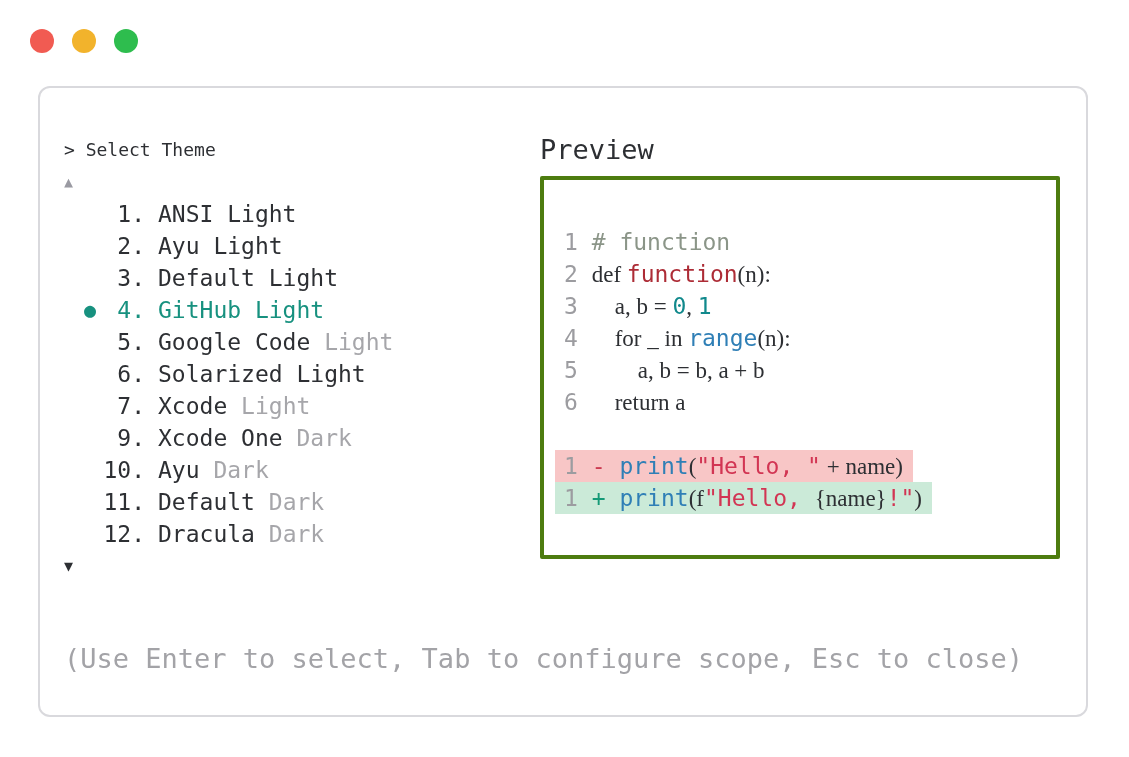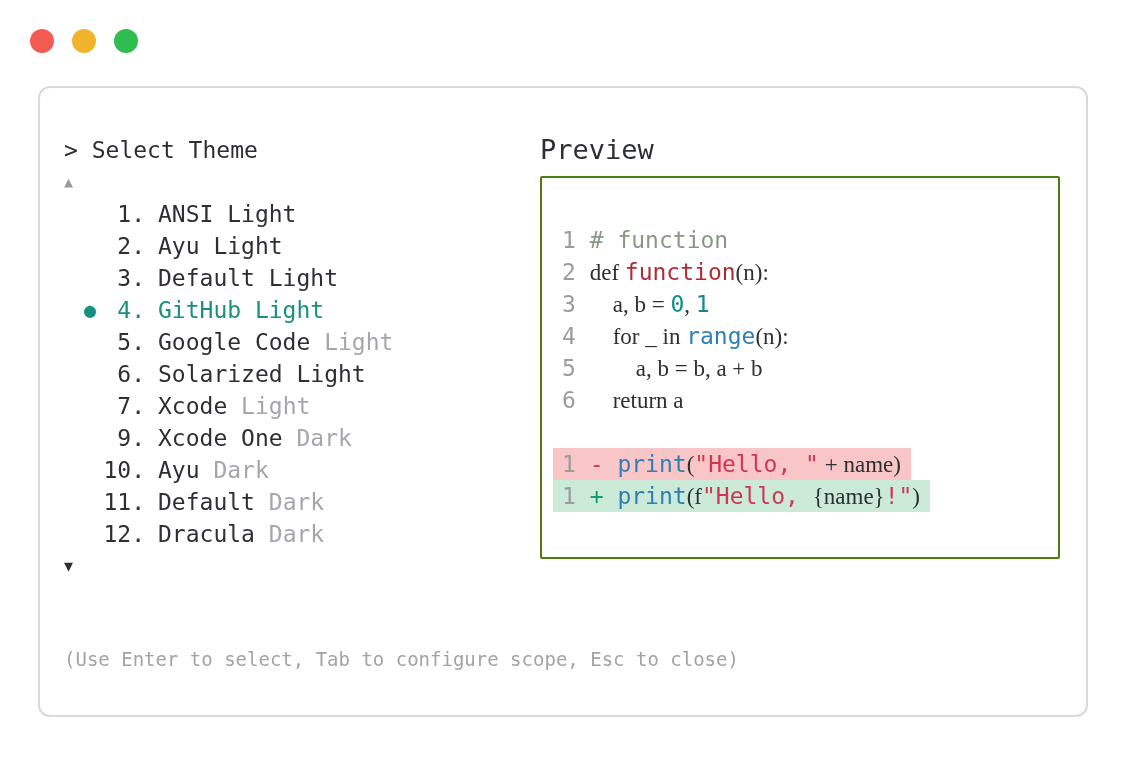--- a/index.html
+++ b/index.html
@@ -18,59 +18,59 @@
   
   .panel{
     position:absolute;left:38px;top:86px;width:1050px;height:631px;
     border:2px solid #d9d9dd;border-radius:12px;background:#ffffff;
     box-sizing:border-box;
   }
   .cols{display:flex;padding:46px 0 0 24px;}
   .left-col{width:476px;flex:none;}
   .right-col{flex:1;margin-right:26px;}
 
-  .row,.prompt,.arrow{height:32px;line-height:32px;white-space:pre;font-size:23px;}
+  .row,.prompt,.arrow{height:32px;line-height:32px;white-space:pre;font-size:18px;}
   .prompt{color:#2d2f33;}
   .arrow{font-size:15px;}
   .arrow.up{color:#9a9aa2;}
   .arrow.down{color:#2d2f33;}
 
   .list-row{position:relative;height:32px;line-height:32px;font-size:23px;white-space:pre;cursor:pointer;margin-left:28px;}
   .list-row .num{display:inline-block;width:53px;text-align:right;}
   .list-row .name{margin-left:13px;}
   .list-row .muted{color:#a6a6aa;}
   .list-row.selected{color:#17917f;}
   .list-row .bullet{
     position:absolute;left:-8px;top:0;color:#17917f;font-size:20px;line-height:32px;
   }
 
   .preview-title{height:32px;line-height:32px;font-size:27px;color:#2d2f33;}
   .preview-box{
     margin-top:10px;height:383px;box-sizing:border-box;
-    border:2px solid #4d7c0f;border-radius:2px;background:#ffffff;
+    border:4px solid #4d7c0f;border-radius:2px;background:#ffffff;
     padding:46px 0 0 20px;overflow:hidden;
   }
   .code-line{height:32px;line-height:32px;font-size:23px;white-space:pre;}
   .line-inner{display:inline-block;height:32px;}
   .bg-removed{background:#f8c6c6;padding:0 10px 0 9px;margin-left:-9px;}
   .bg-added{background:#cbead8;padding:0 10px 0 9px;margin-left:-9px;}
 
   .lineno{color:#9c9ca0;}
   .tk-plain{color:#2d2f33;font-family:Liberation Serif, serif;}
   .tk-comment{color:#8b9588;}
   .tk-func{color:#ad2c36;}
   .tk-num{color:#11898c;}
   .tk-call{color:#2f7fb6;}
   .tk-str{color:#d23553;}
   .tk-minus{color:#cb3a50;}
   .tk-plus{color:#159a77;}
 
   .help{
     position:absolute;left:24px;bottom:40px;height:32px;line-height:32px;
-    font-size:19px;color:#a3a3a7;white-space:pre;
+    font-size:27px;color:#a3a3a7;white-space:pre;
   }
 </style>
 </head>
 <body>
 
 <div class="traffic-lights">
   <span class="tl tl-red"></span>
   <span class="tl tl-yellow"></span>
   <span class="tl tl-green"></span>
 </div>

